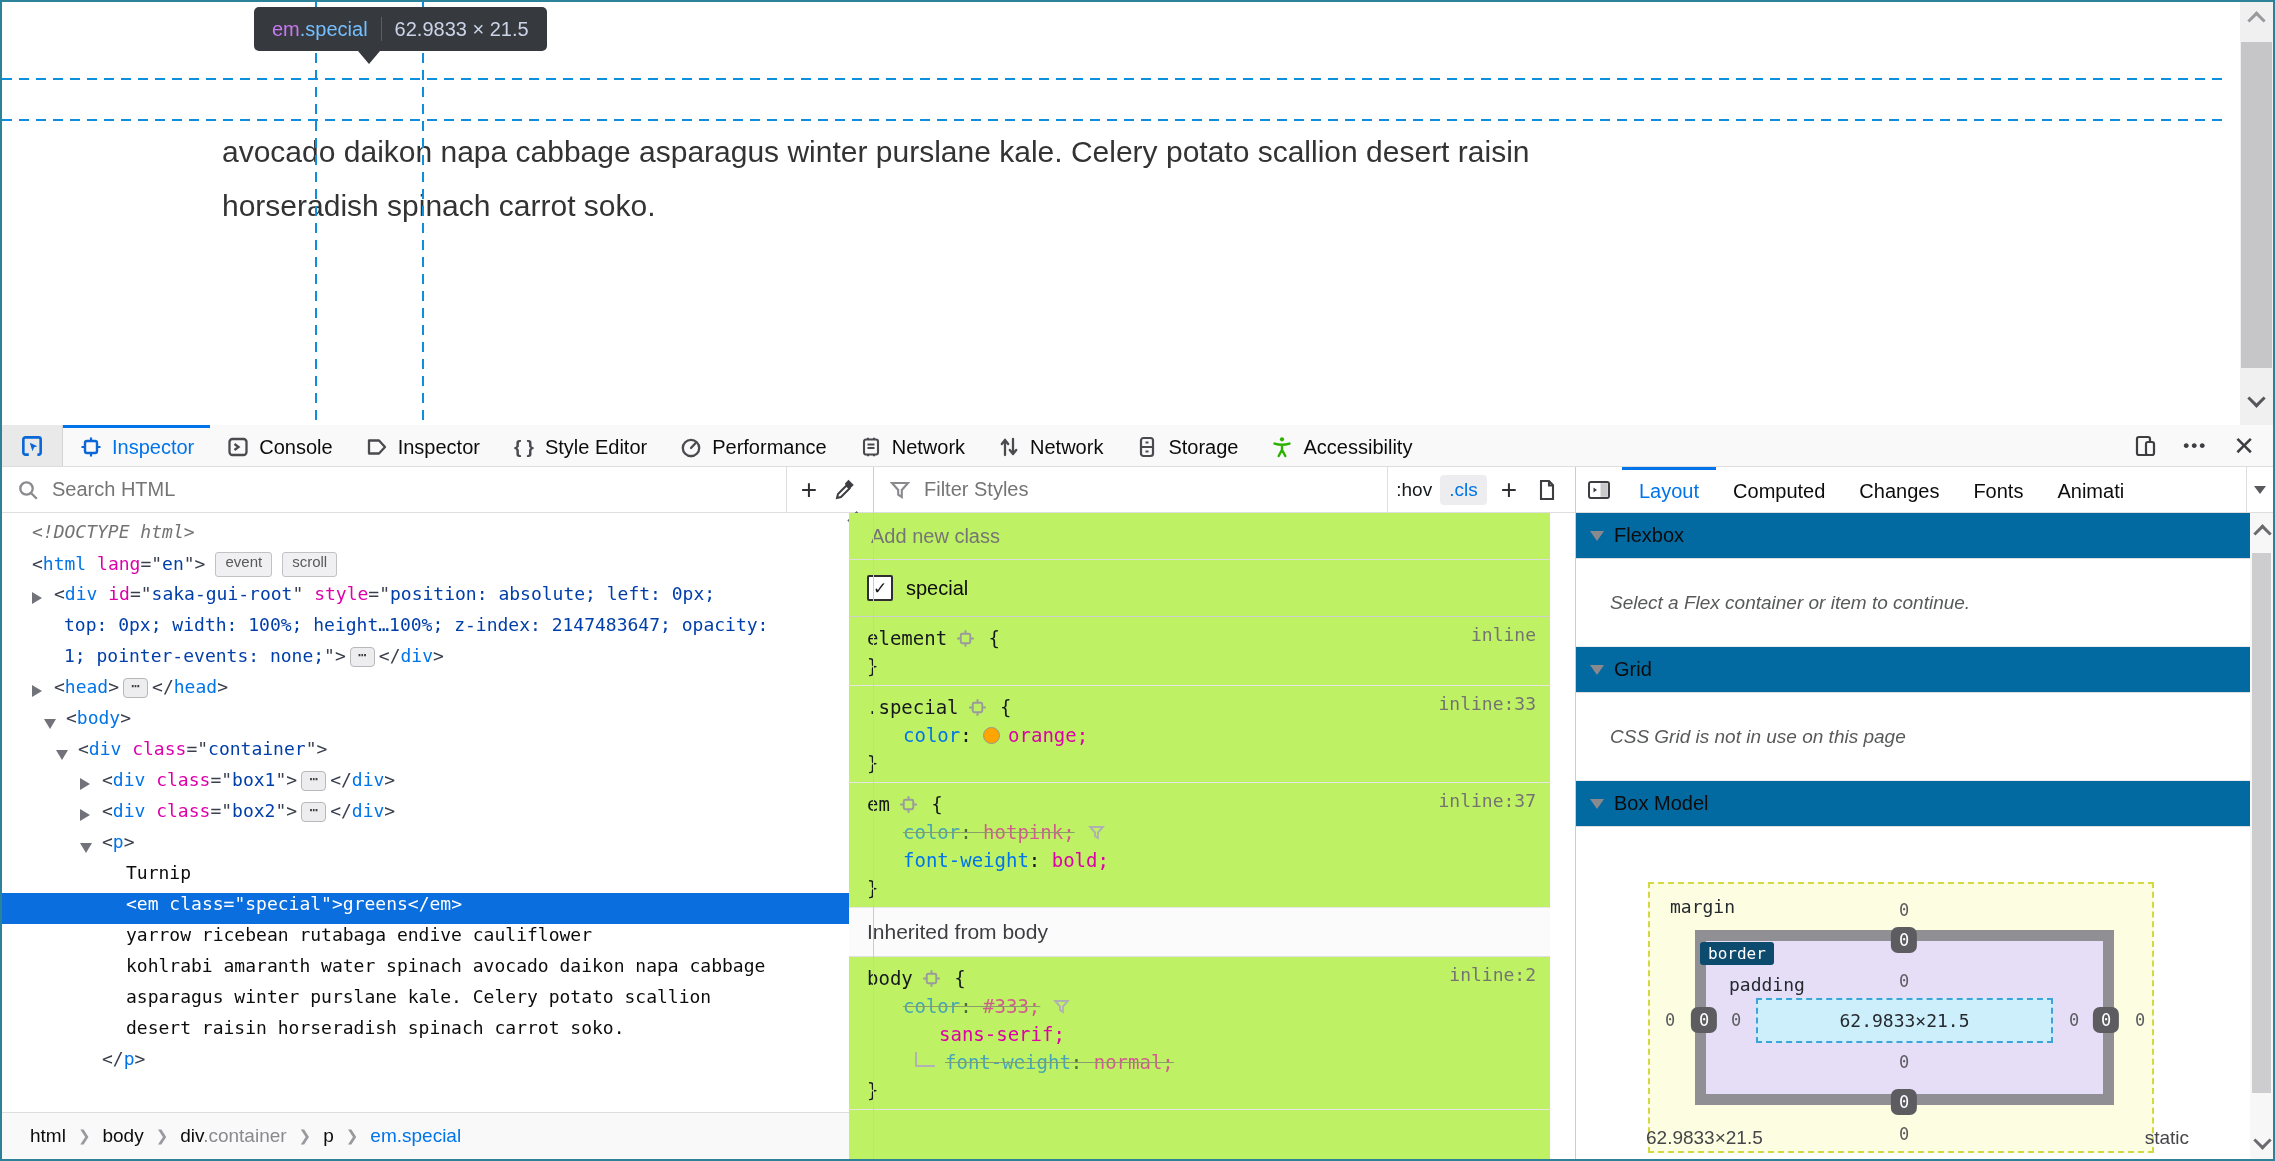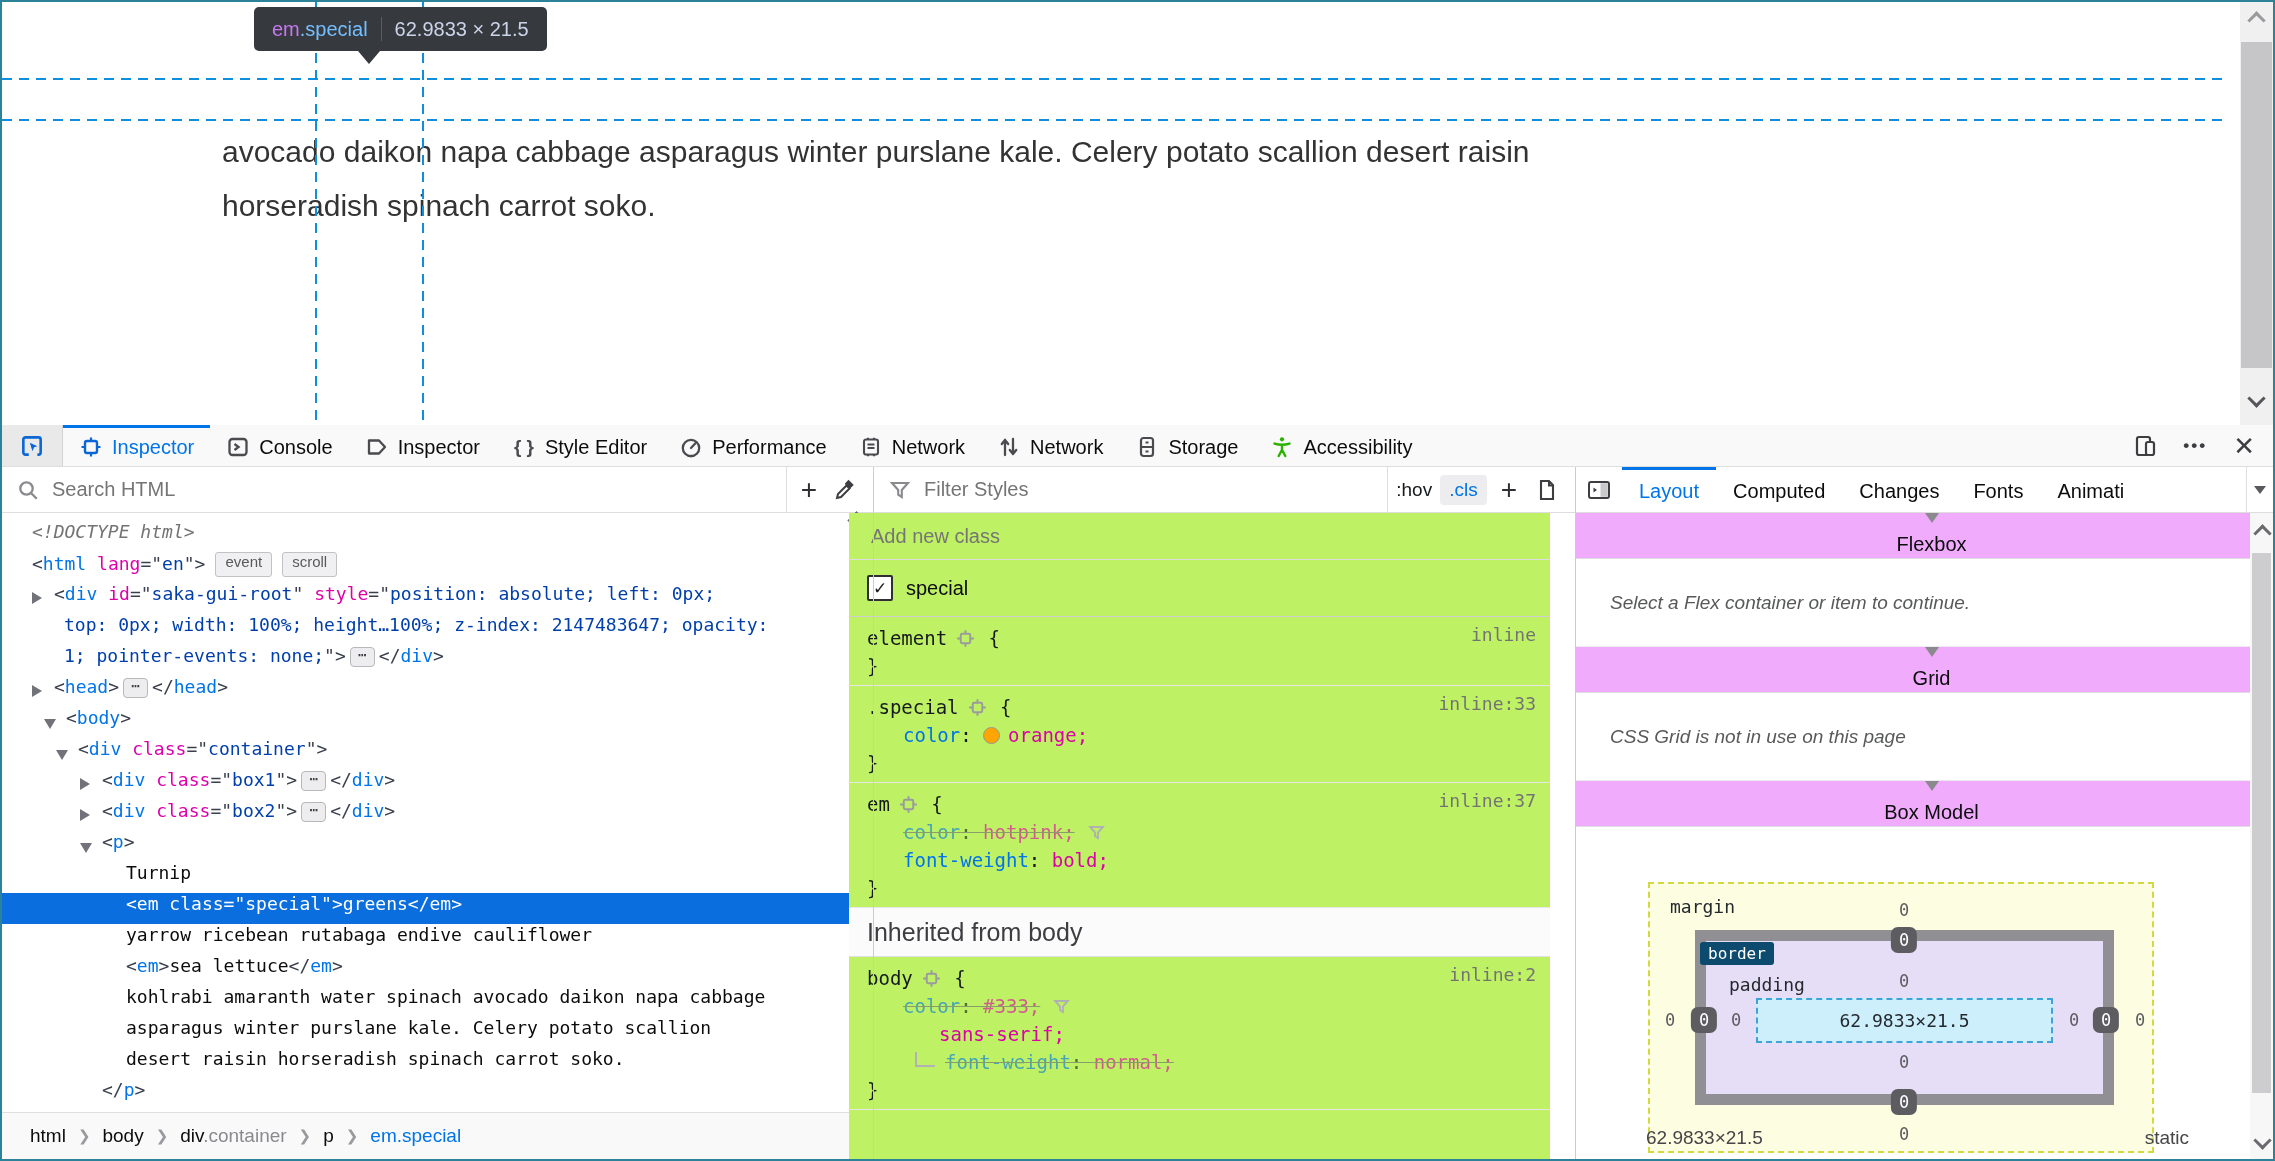--- a/index.html
+++ b/index.html
@@ -95,34 +95,34 @@
   .rsel,.rbrace{color:#16191d;}
   .pname{color:#0074e8;} .pval{color:#dd00a9;}
   .rloc{position:absolute;right:14px;top:7px;color:#737373;font-size:18px;}
   .struck{text-decoration:line-through;text-decoration-color:#6a6a6f;opacity:.62;}
   .swatch{display:inline-block;width:15px;height:15px;border-radius:50%;border:1px solid #98988f;vertical-align:-2px;margin-right:8px;}
   .ticon{display:inline-block;width:19px;height:19px;vertical-align:-3px;margin-left:9px;margin-right:2px;}
   .exp-tri{display:inline-block;width:0;height:0;border-left:9px solid #8a8a8e;border-top:5px solid transparent;border-bottom:5px solid transparent;margin-right:5px;}
   .elbow{display:inline-block;width:18px;height:13px;border-left:2px solid #b2b2b6;border-bottom:2px solid #b2b2b6;margin-right:10px;vertical-align:2px;}
   .funnel{display:inline-block;width:19px;height:19px;margin-left:12px;vertical-align:-3px;}
   #inherited-hdr{height:48px;line-height:48px;background:#fbfbfc;border-bottom:1px solid #e0e0e1;
-    padding-left:18px;font-size:25px;color:#3e3e42;}
+    padding-left:18px;font-size:21px;color:#3e3e42;}
   
   .hov-btn{font-size:19px;color:#16191d;padding:4px 8px;}
   .cls-btn{font-size:19px;color:#0074e8;background:#ededf0;border-radius:4px;padding:4px 9px;}
 
   
   #right-panel{position:absolute;left:1574px;top:465px;width:697px;bottom:0;background:#fff;}
   #rp-tabs{height:46px;border-bottom:1px solid #dededf;display:flex;align-items:stretch;box-sizing:border-box;}
   .rtab{display:flex;align-items:center;padding:0 17px;font-size:20px;border-top:3px solid transparent;box-sizing:border-box;white-space:nowrap;}
   .rtab.active{color:#0074e8;border-top-color:#0074e8;}
   #threepane{width:46px;display:flex;align-items:center;justify-content:center;flex:none;}
   #alltabs-dd{margin-left:auto;width:26px;border-left:1px solid #dededf;display:flex;align-items:center;justify-content:center;flex:none;}
   .dd-tri{width:0;height:0;border-top:8px solid #5a5a5e;border-left:6px solid transparent;border-right:6px solid transparent;}
-  .lsec-h{height:46px;background:#f0abfc;border-bottom:1px solid #dedee1;display:flex;align-items:center;padding-left:14px;gap:10px;font-size:20px;box-sizing:border-box;flex-direction:column;}
+  .lsec-h{height:46px;background:#0369a1;border-bottom:1px solid #dedee1;display:flex;align-items:center;padding-left:14px;gap:10px;font-size:20px;box-sizing:border-box;}
   .lsec-h .tri{width:0;height:0;border-top:10px solid #8a8a8e;border-left:7px solid transparent;border-right:7px solid transparent;}
   .lsec-msg{display:flex;align-items:center;padding-left:34px;font-size:19px;font-style:italic;color:#585959;border-bottom:1px solid #ececee;box-sizing:border-box;background:#fff;}
   #flex-msg{height:88px;} #grid-msg{height:88px;}
 
   
   #bm-diagram{position:absolute;left:72px;top:372px;width:506px;height:271px;background:#fdfde2;
     border:2px dashed #d2d943;box-sizing:border-box;font-family:"DejaVu Sans Mono",monospace;margin-top:43px;}
   #bm-border{position:absolute;left:45px;top:46px;width:419px;height:175px;border:11px solid #8f8f94;background:#e6def7;box-sizing:border-box;}
   #bm-content{position:absolute;left:106px;top:114px;width:297px;height:45px;background:#cdeffc;border:2px dashed #3fa3da;
     box-sizing:border-box;display:flex;align-items:center;justify-content:center;font-size:18px;color:#24292e;}
@@ -298,21 +298,20 @@
       <div class="mrow" style="padding-left: 62px;"><span class="seg-val">1; pointer-events: none;</span><span class="seg-punc">"&gt;</span><span class="ell">⋯</span><span class="seg-punc">&lt;/</span><span class="seg-tag">div</span><span class="seg-punc">&gt;</span></div>
       <div class="mrow" style="padding-left: 52px;"><span class="tw tw-closed" style="left: 30px;"></span><span class="seg-punc">&lt;</span><span class="seg-tag">head</span><span class="seg-punc">&gt;</span><span class="ell">⋯</span><span class="seg-punc">&lt;/</span><span class="seg-tag">head</span><span class="seg-punc">&gt;</span></div>
       <div class="mrow" style="padding-left: 52px; margin-left: 12px;"><span class="tw tw-open" style="left: 30px;"></span><span class="seg-punc">&lt;</span><span class="seg-tag">body</span><span class="seg-punc">&gt;</span></div>
       <div class="mrow" style="padding-left: 76px;"><span class="tw tw-open" style="left: 54px;"></span><span class="seg-punc">&lt;</span><span class="seg-tag">div</span><span class="seg-attr"> class</span><span class="seg-punc">="</span><span class="seg-val">container</span><span class="seg-punc">"&gt;</span></div>
       <div class="mrow" style="padding-left: 100px;"><span class="tw tw-closed" style="left: 78px;"></span><span class="seg-punc">&lt;</span><span class="seg-tag">div</span><span class="seg-attr"> class</span><span class="seg-punc">="</span><span class="seg-val">box1</span><span class="seg-punc">"&gt;</span><span class="ell">⋯</span><span class="seg-punc">&lt;/</span><span class="seg-tag">div</span><span class="seg-punc">&gt;</span></div>
       <div class="mrow" style="padding-left: 100px;"><span class="tw tw-closed" style="left: 78px;"></span><span class="seg-punc">&lt;</span><span class="seg-tag">div</span><span class="seg-attr"> class</span><span class="seg-punc">="</span><span class="seg-val">box2</span><span class="seg-punc">"&gt;</span><span class="ell">⋯</span><span class="seg-punc">&lt;/</span><span class="seg-tag">div</span><span class="seg-punc">&gt;</span></div>
       <div class="mrow" style="padding-left: 100px;"><span class="tw tw-open" style="left: 78px;"></span><span class="seg-punc">&lt;</span><span class="seg-tag">p</span><span class="seg-punc">&gt;</span></div>
       <div class="mrow" style="padding-left: 124px;"><span class="seg-text">Turnip</span></div>
       <div class="mrow sel" style="padding-left: 124px;"><span class="seg-punc">&lt;</span><span class="seg-tag">em</span><span class="seg-attr"> class</span><span class="seg-punc">="</span><span class="seg-val">special</span><span class="seg-punc">"&gt;</span><span class="seg-text">greens</span><span class="seg-punc">&lt;/</span><span class="seg-tag">em</span><span class="seg-punc">&gt;</span></div>
       <div class="mrow" style="padding-left: 124px;"><span class="seg-text">yarrow ricebean rutabaga endive cauliflower</span></div>
-      <div class="mrow" style="padding-left: 124px;"><span class="seg-punc">&lt;</span><span class="seg-tag">em</span><span class="seg-punc">&gt;</span><span class="seg-text">sea lettuce</span><span class="seg-punc">&lt;/</span><span class="seg-tag">em</span><span class="seg-punc">&gt;</span></div>
       <div class="mrow" style="padding-left: 124px;"><span class="seg-text">kohlrabi amaranth water spinach avocado daikon napa cabbage</span></div>
       <div class="mrow" style="padding-left: 124px;"><span class="seg-text">asparagus winter purslane kale. Celery potato scallion</span></div>
       <div class="mrow" style="padding-left: 124px;"><span class="seg-text">desert raisin horseradish spinach carrot soko.</span></div>
       <div class="mrow" style="padding-left: 100px;"><span class="seg-punc">&lt;/</span><span class="seg-tag">p</span><span class="seg-punc">&gt;</span></div>
     </div>
 
   <div id="left-sb">
     <span class="chev chev-up" style="border-color:#6a6a6f;"></span>
     <span class="up chev chev-up" style="position:absolute;left:6px;top:12px;border-color:#6a6a6f;"></span>
     <div class="thumb"></div>

